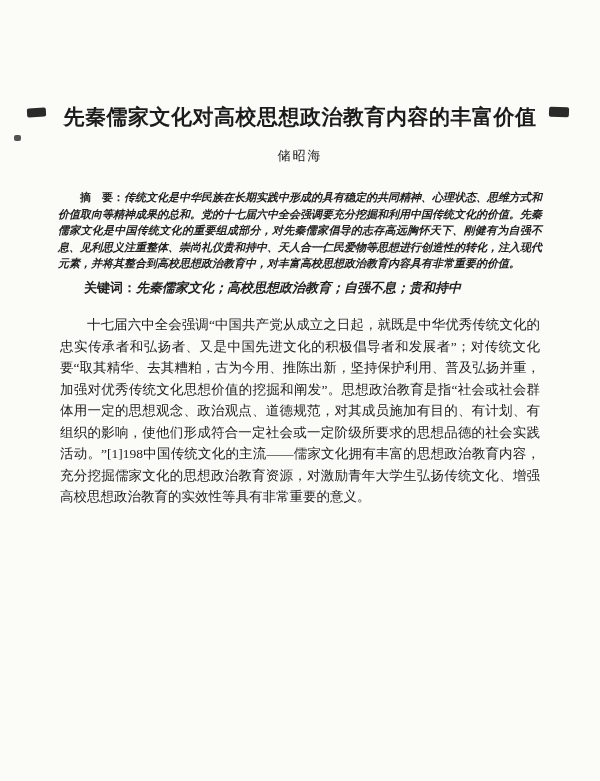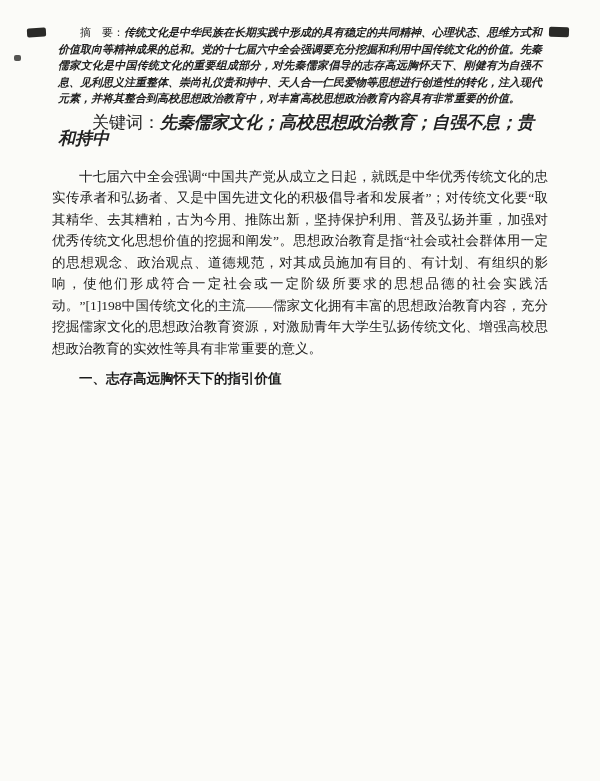--- a/index.html
+++ b/index.html
@@ -43,62 +43,63 @@
     font-size: 11px;
     line-height: 16.5px;
     font-style: italic;
     font-weight: bold;
     text-align: justify;
     text-indent: 2em;
     color: #222;
   }
   .keywords {
     margin: 8px 58px 0;
-    font-size: 17px;
+    font-size: 13px;
     line-height: 16.5px;
     font-style: italic;
     font-weight: bold;
     text-indent: 2em;
     color: #222;
   }
-  .label { font-style: normal; font-weight: normal; }
+  .label { font-style: normal; font-weight: bold; }
   .bodytext {
     margin: 18px 52px 0;
     font-size: 13.5px;
     line-height: 21.5px;
     text-align: justify;
   }
   .bodytext p {
-    margin: 0;
+    margin: 8px;
     text-indent: 2em;
   }
   .section-heading {
     margin: 9px 0 8px;
     font-size: 13.5px;
     font-weight: bold;
     text-indent: 2em;
   }
 </style>
 </head>
 <body>
 
 <div class="page">
 
   <div class="artifact artifact-tl"></div>
   <div class="artifact artifact-tr"></div>
   <div class="artifact artifact-l"></div>
 
+  <h1 class="title">先秦儒家文化对高校思想政治教育内容的丰富价值</h1>
 
+  <div class="author">储昭海</div>
 
   <div class="abstract">
     <span class="label">摘　要：</span><span>传统文化是中华民族在长期实践中形成的具有稳定的共同精神、心理状态、思维方式和价值取向等精神成果的总和。党的十七届六中全会强调要充分挖掘和利用中国传统文化的价值。先秦儒家文化是中国传统文化的重要组成部分，对先秦儒家倡导的志存高远胸怀天下、刚健有为自强不息、见利思义注重整体、崇尚礼仪贵和持中、天人合一仁民爱物等思想进行创造性的转化，注入现代元素，并将其整合到高校思想政治教育中，对丰富高校思想政治教育内容具有非常重要的价值。</span>
   </div>
 
   <div class="keywords">
     <span class="label">关键词：</span><span>先秦儒家文化；高校思想政治教育；自强不息；贵和持中</span>
   </div>
 
   <div class="bodytext">
     <p>十七届六中全会强调“中国共产党从成立之日起，就既是中华优秀传统文化的忠实传承者和弘扬者、又是中国先进文化的积极倡导者和发展者”；对传统文化要“取其精华、去其糟粕，古为今用、推陈出新，坚持保护利用、普及弘扬并重，加强对优秀传统文化思想价值的挖掘和阐发”。思想政治教育是指“社会或社会群体用一定的思想观念、政治观点、道德规范，对其成员施加有目的、有计划、有组织的影响，使他们形成符合一定社会或一定阶级所要求的思想品德的社会实践活动。”[1]198中国传统文化的主流——儒家文化拥有丰富的思想政治教育内容，充分挖掘儒家文化的思想政治教育资源，对激励青年大学生弘扬传统文化、增强高校思想政治教育的实效性等具有非常重要的意义。</p>
-    <h2 class="section-heading">一、志存高远胸怀天下的指引价值</h2>
   </div>
 
 </div>
 
 </body></html>

